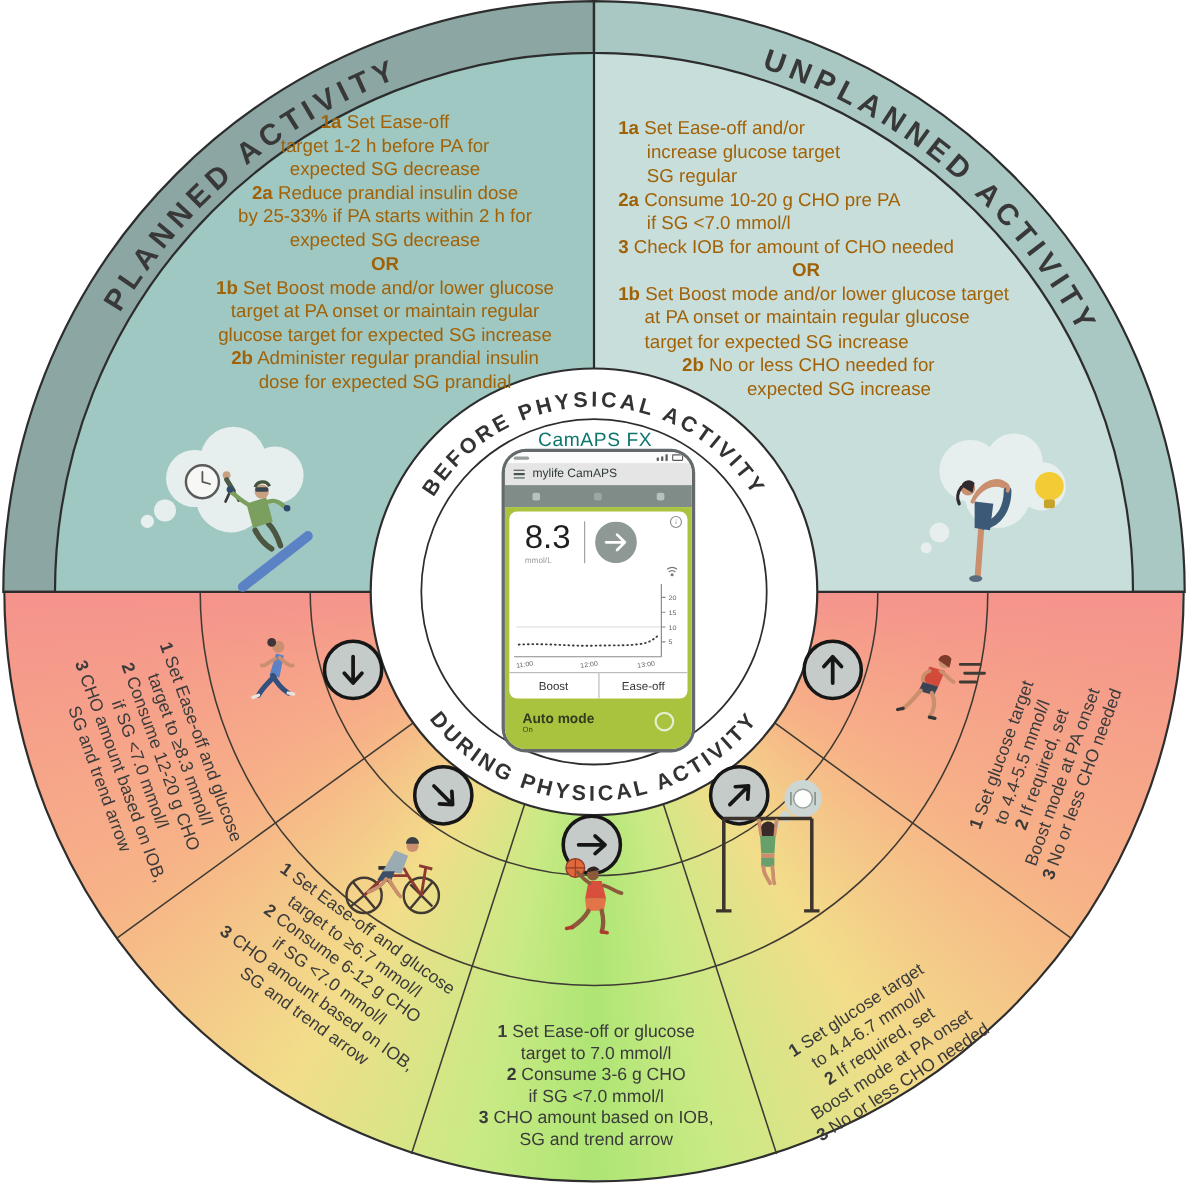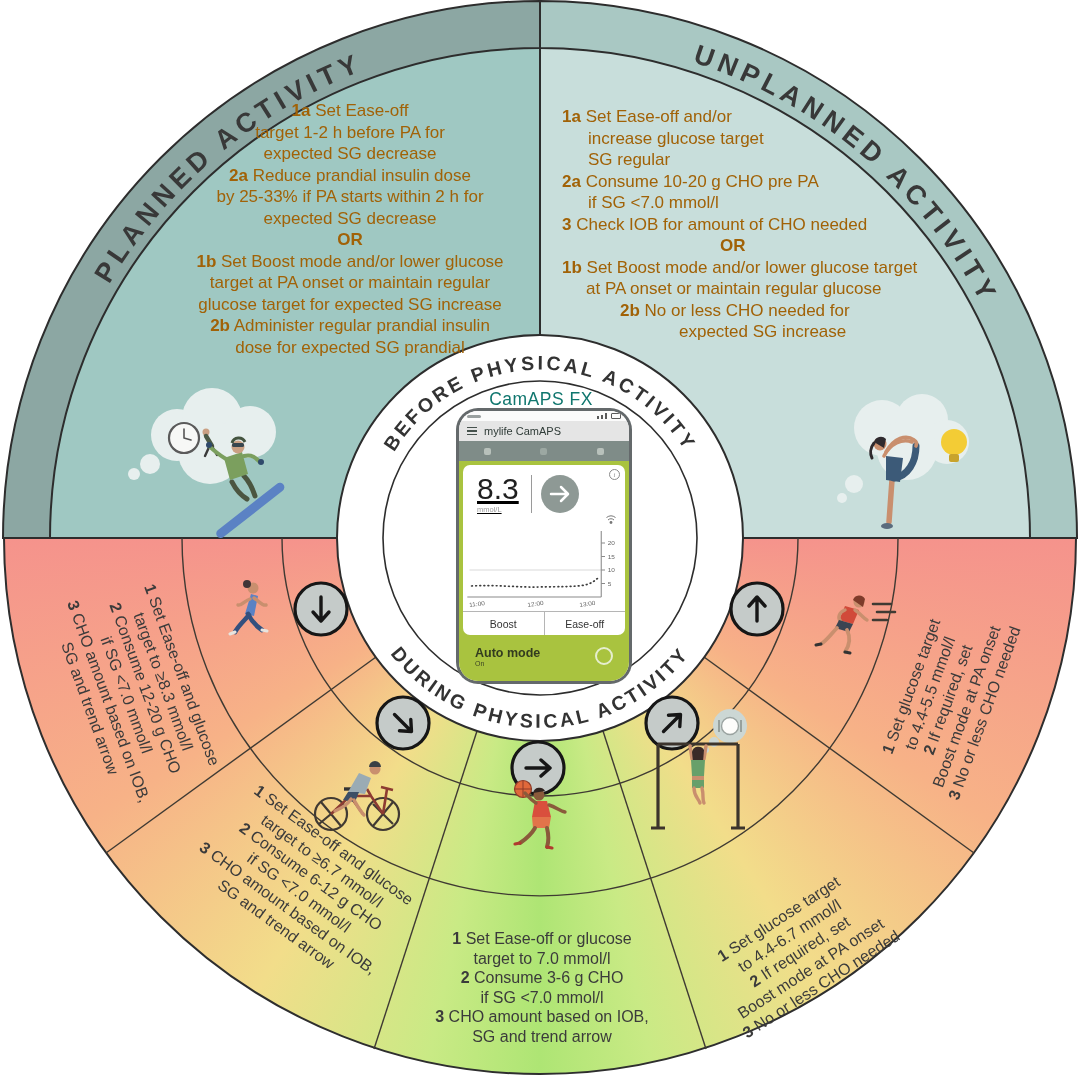--- a/index.html
+++ b/index.html
@@ -32,21 +32,21 @@
   .appbar{height:20px;background:#e5e5e5;display:flex;align-items:center;padding:0 8px;gap:7px;}
   .burger{display:flex;flex-direction:column;gap:2px;}
   .burger i{display:block;width:10px;height:1.5px;background:#46524d;}
   .appbar .title{font-size:11px;font-weight:500;color:#2f3b37;}
   .toolbar{height:20px;background:#7f8c88;display:flex;justify-content:space-around;align-items:center;}
   .tbi{width:7px;height:7px;border-radius:2px;background:#c2cac4;opacity:.85;}
   .content{flex:1;background:#a9c33f;padding:4px 4px 0;display:flex;flex-direction:column;}
   .card{background:#fff;border-radius:7px;flex:1;display:flex;flex-direction:column;position:relative;overflow:hidden;}
   .info{position:absolute;top:4px;right:5px;width:9px;height:9px;border:1px solid #8a8a8a;border-radius:50%;
     font:italic 6.5px "Liberation Serif",serif;color:#8a8a8a;text-align:center;line-height:9px;}
-  .numrow{display:flex;align-items:center;padding:9px 8px 0 14px;text-decoration:underline;}
+  .numrow{display:flex;padding:9px 8px 0 14px;}
   .gval{font-size:30px;color:#1f1f1f;line-height:30px;}
   .gunit{font-size:7.5px;color:#9a9a9a;margin-top:1px;}
   .vdiv{width:1px;height:38px;background:#9a9a9a;margin:0 9px 0 12px;}
   .gobtn{width:38px;height:38px;}
   .sensorrow{height:13px;display:flex;justify-content:flex-end;padding-right:8px;}
   .btnrow{height:23px;border-top:1px solid #b5b5b5;display:flex;font-size:10.5px;color:#333;}
   .btnrow .half{flex:1;display:flex;align-items:center;justify-content:center;}
   .btnrow .half + .half{border-left:1px solid #b5b5b5;}
   .footer{height:42px;display:flex;align-items:center;padding:0 12px 4px;}
   .fm .m{font-size:12.5px;font-weight:700;color:#333b1f;}
@@ -275,20 +275,21 @@
   <div class="qtext" style="left:562px;top:106px;width:430px;text-align:left;">
       <div><b>1a</b> Set Ease-off and/or</div>
       <div style="margin-left: 26px;">increase glucose target</div>
       <div style="margin-left: 26px;">SG regular</div>
       <div><b>2a</b> Consume 10-20 g CHO pre PA</div>
       <div style="margin-left: 26px;">if SG &lt;7.0 mmol/l</div>
       <div><b>3</b> Check IOB for amount of CHO needed</div>
       <div style="margin-left: 158px;"><b>OR</b></div>
       <div><b>1b</b> Set Boost mode and/or lower glucose target</div>
       <div style="margin-left: 24px;">at PA onset or maintain regular glucose</div>
+      <div style="margin-left: 24px;">target for expected SG increase</div>
       <div style="margin-left: 58px;"><b>2b</b> No or less CHO needed for</div>
       <div style="margin-left: 117px;">expected SG increase</div>
     </div>
 
   <div class="wtext" style="left:16px;top:633px;transform:rotate(70deg);">
       <div><b>1</b> Set Ease-off and glucose</div>
       <div>target to ≥8.3 mmol/l</div>
       <div><b>2</b> Consume 12-20 g CHO</div>
       <div>if SG &lt;7.0 mmol/l</div>
       <div><b>3</b> CHO amount based on IOB,</div>

